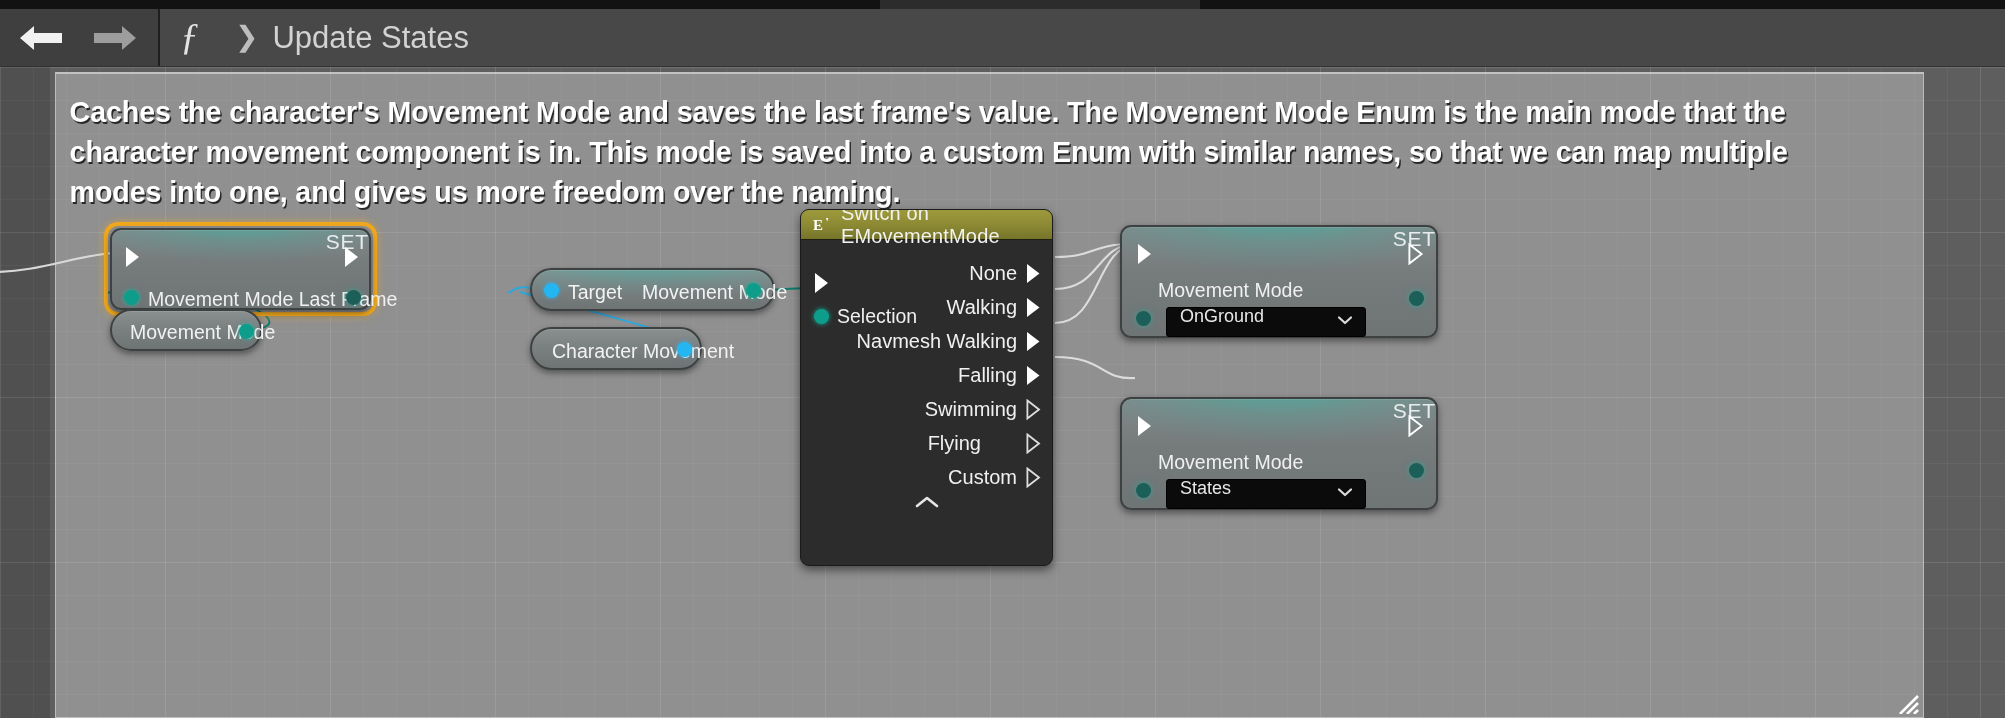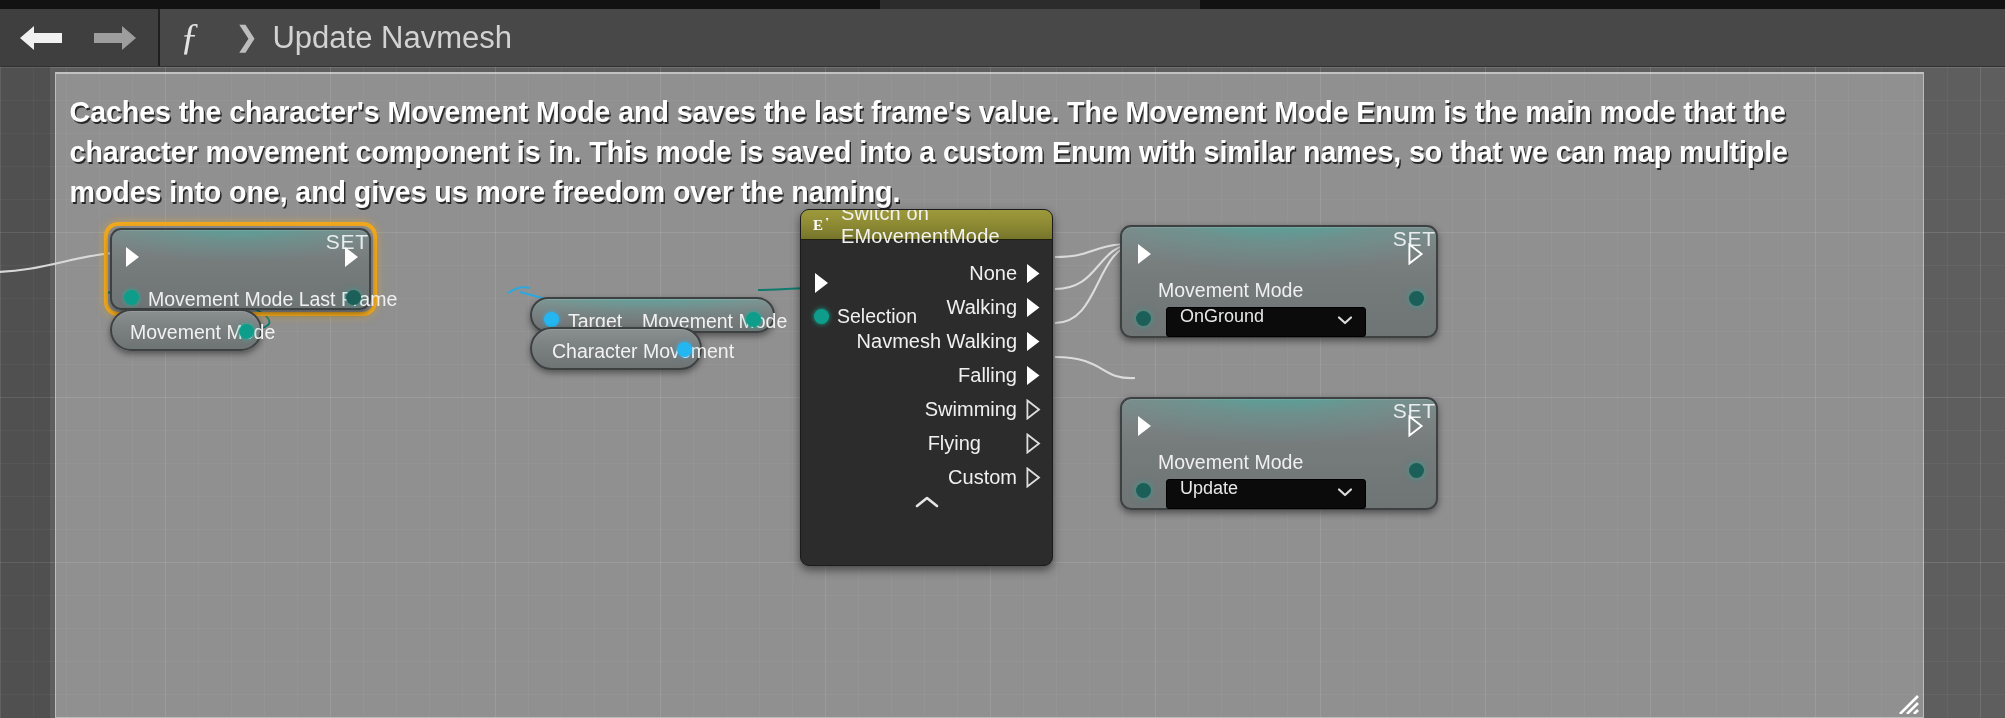--- a/index.html
+++ b/index.html
@@ -233,21 +233,21 @@
       <span class="arrow-btn">
         <svg width="46" height="30" viewBox="0 0 46 30">
           <path d="M44 15 L30 3 L30 10 L2 10 L2 20 L30 20 L30 27 Z" fill="#9d9d9d"></path>
         </svg>
       </span>
     </div>
 
     <div class="crumb-wrap">
       <span class="fx-glyph">ƒ</span>
       <span class="crumb-sep">❯</span>
-      <span class="crumb-leaf">Update Navmesh</span>
+      <span class="crumb-leaf">Update States</span>
     </div>
   </div>
 
   <div class="graph">
 
     <div class="graph-left-dark"></div>
 
     <div class="comment">
       <div class="comment-text">Caches the character's Movement Mode and saves the last frame's value. The Movement Mode Enum is the main mode that the character movement component is in. This mode is saved into a custom Enum with similar names, so that we can map multiple modes into one, and gives us more freedom over the naming.</div>
       <span class="comment-resize">
@@ -298,21 +298,21 @@
       <span class="dpin teal" style="left:12px; top:60px;"></span>
       <span class="pinlabel" style="left:36px; top:58px;">Movement Mode Last Frame</span>
       <span class="dpin teal-dark" style="left:234px; top:60px;"></span>
     </div>
 
     <div class="pill" style="left:110px; top:242px; width:152px; height:42px;">
       <span class="pill-label" style="left:18px; top:10px;">Movement Mode</span>
       <span class="dpin teal" style="left:127px; top:13px;"></span>
     </div>
 
-    <div class="pill teal-glow" style="left:530px; top:201px; width:245px; height:36px;margin-top:29px;">
+    <div class="pill teal-glow" style="left:530px; top:201px; width:245px; height:43px;">
       <span class="dpin blue" style="left:12px; top:13px;"></span>
       <span class="pill-label" style="left:36px; top:11px;">Target</span>
       <span class="pill-label" style="left:110px; top:11px;">Movement Mode</span>
       <span class="dpin teal" style="left:214px; top:13px;"></span>
     </div>
 
     <div class="pill" style="left:530px; top:260px; width:172px; height:43px;">
       <span class="pill-label" style="left:20px; top:11px;">Character Movement</span>
       <span class="dpin blue" style="left:145px; top:13px;"></span>
     </div>
@@ -450,21 +450,21 @@
         <svg width="18" height="22" viewBox="0 0 18 22">
             <path d="M2.4 1.5 L14.6 11 L2.4 20.5 Z" fill="none" stroke="#ffffff" stroke-width="1.9"></path>
           </svg>
       </span>
 
       <span class="pinlabel" style="left:36px; top:52px;">Movement Mode</span>
       <span class="dpin teal-dark" style="left:14px; top:84px;"></span>
       <span class="dpin teal-dark" style="left:287px; top:64px;"></span>
 
       <div class="enum-drop" style="left:44px; top:80px; width:200px; height:30px;">
-        <span class="val">Update</span>
+        <span class="val">States</span>
         <span class="chev">
           <svg width="16" height="10" viewBox="0 0 16 10">
             <path d="M2 2.5 L8 8 L14 2.5" stroke="#dcdcdc" stroke-width="2.2" fill="none" stroke-linecap="round" stroke-linejoin="round"></path>
           </svg>
         </span>
       </div>
     </div>
 
   </div>
 </div>

